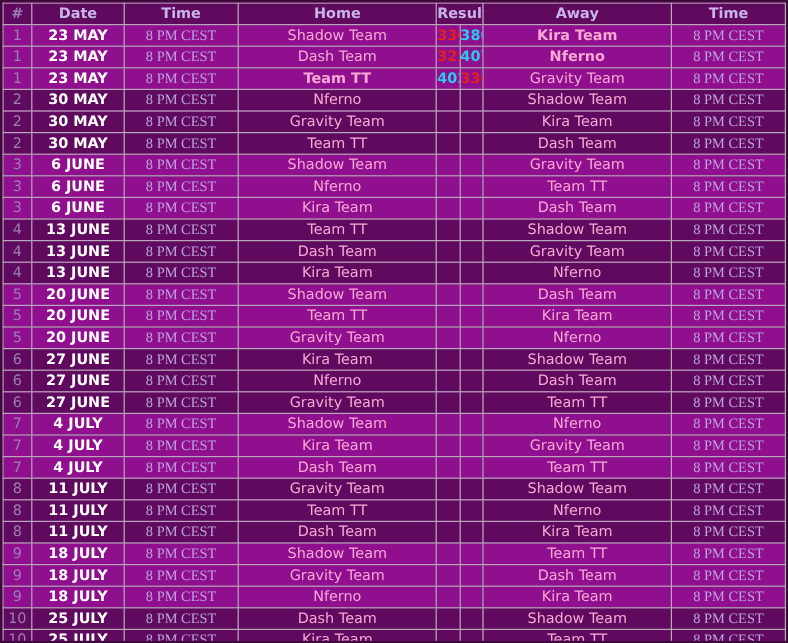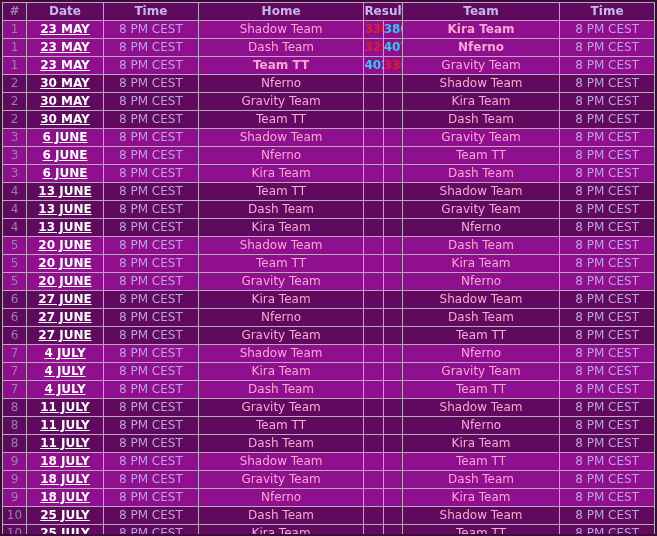--- a/index.html
+++ b/index.html
@@ -68,25 +68,25 @@
 
   
   td.num {
     color: #9b7fb5;
     font-size: 11.5px;
   }
   td.date {
     color: #ffffff;
     font-weight: bold;
     font-size: 12px;
-    text-decoration: underline;
   }
   td.time {
     color: #bda3dd;
     font-size: 11.5px;
+    font-family: Liberation Serif, serif;
   }
   td.home, td.away {
     color: #f9a8d4;
     font-size: 12.5px;
   }
   td.home.win, td.away.win {
     font-weight: bold;
   }
   td.score {
     font-weight: bold;
@@ -101,21 +101,21 @@
 
 <div id="schedule-frame">
   <table class="schedule">
     <thead>
       <tr>
         <th class="col-num">#</th>
         <th class="col-date">Date</th>
         <th class="col-time">Time</th>
         <th class="col-home">Home</th>
         <th class="col-res" colspan="2">Result</th>
-        <th class="col-away">Team</th>
+        <th class="col-away">Away</th>
         <th class="col-time2">Time</th>
       </tr>
     </thead>
     <tbody id="schedule-body">
         <tr class="shade-b">
           <td class="num col-num">1</td>
           <td class="date col-date">23 MAY</td>
           <td class="time col-time">8 PM CEST</td>
           <td class="home col-home">Shadow Team</td>
           <td class="score lose col-res">330</td>

